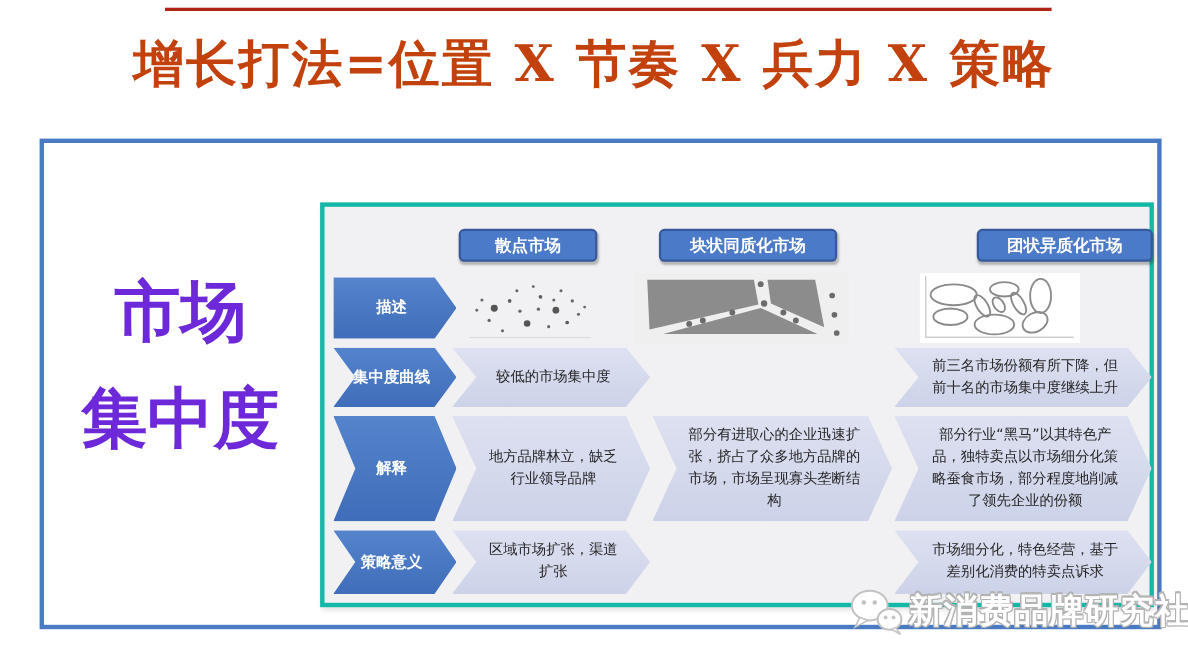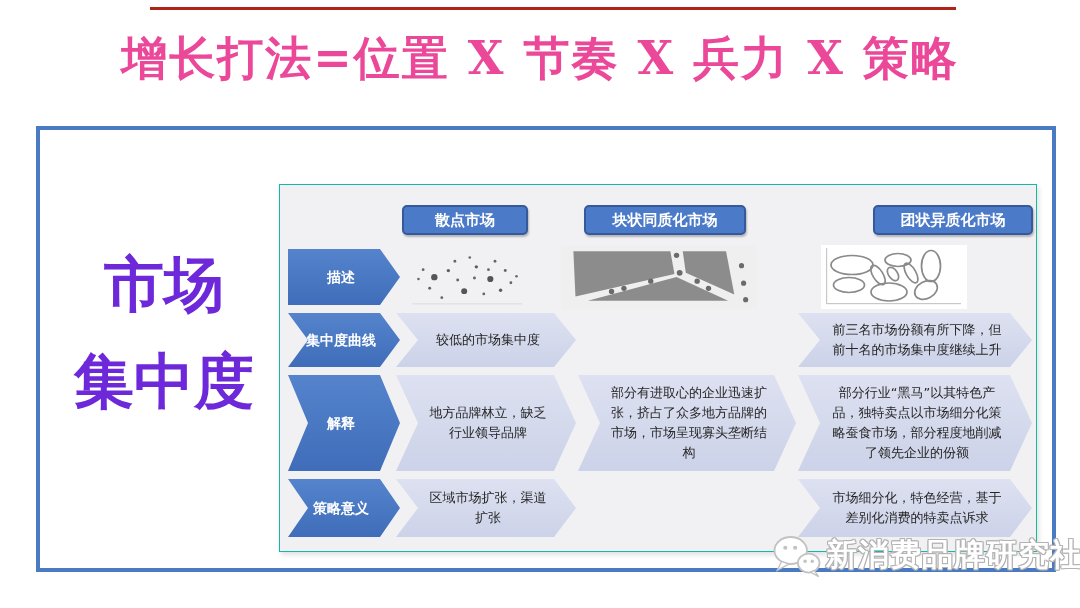--- a/index.html
+++ b/index.html
@@ -1,28 +1,28 @@
 <!DOCTYPE html>
 <html><head>
 <meta charset="utf-8">
 <style>
   html,body{margin:0;padding:0;background:#fff;}
   .stage{position:relative;width:1080px;height:608px;background:#ffffff;overflow:hidden;
          font-family:"DejaVu Sans","Liberation Sans",sans-serif;}
   .red-line{position:absolute;left:150px;top:7px;width:806px;height:3px;background:#b02418;}
   .main-title{position:absolute;top:28px;left:0;width:100%;text-align:center;
               font-family:"DejaVu Serif","Liberation Serif",serif;font-weight:bold;
-              font-size:46px;color:#ec4899;letter-spacing:2px;white-space:nowrap;}
+              font-size:46px;color:#c2410c;letter-spacing:2px;white-space:nowrap;}
   .outer-box{position:absolute;left:36px;top:126px;width:1012px;height:438px;
              border:4px solid #4a7ac2;background:#fff;}
   .side-title{position:absolute;left:46px;top:236px;width:236px;text-align:center;
               font-family:"DejaVu Serif","Liberation Serif",serif;font-weight:bold;
               font-size:60px;line-height:1.62;color:#6d28d9;}
-  .panel{position:absolute;left:279px;top:184px;width:758px;height:368px;
-         background:#f1f1f3;border:1px solid #14b8a6;box-sizing:border-box;
+  .panel{position:absolute;left:291px;top:184px;width:758px;height:368px;
+         background:#f1f1f3;border:4px solid #14b8a6;box-sizing:border-box;
          box-shadow:2px 3px 5px rgba(0,0,0,0.12);}
   .pill{position:absolute;top:20px;height:30px;background:#4b7ac8;border:2px solid #35599b;
         border-radius:5px;color:#fff;font-weight:bold;font-size:15px;display:flex;
         align-items:center;justify-content:center;box-sizing:border-box;
         box-shadow:1px 2px 2px rgba(0,0,0,0.25);white-space:nowrap;}
   .pill1{left:122px;width:126px;} .pill2{left:304px;width:162px;text-align:right;} .pill3{left:545px;width:160px;margin-left:48px;}
   .row-label{position:absolute;left:8px;width:112px;background:linear-gradient(#5584cd,#3f6db9);
              color:#fff;font-weight:bold;font-size:14px;display:flex;align-items:center;
              justify-content:center;text-align:left;line-height:1.5;padding:0 14px 0 8px;
              box-sizing:border-box;}

